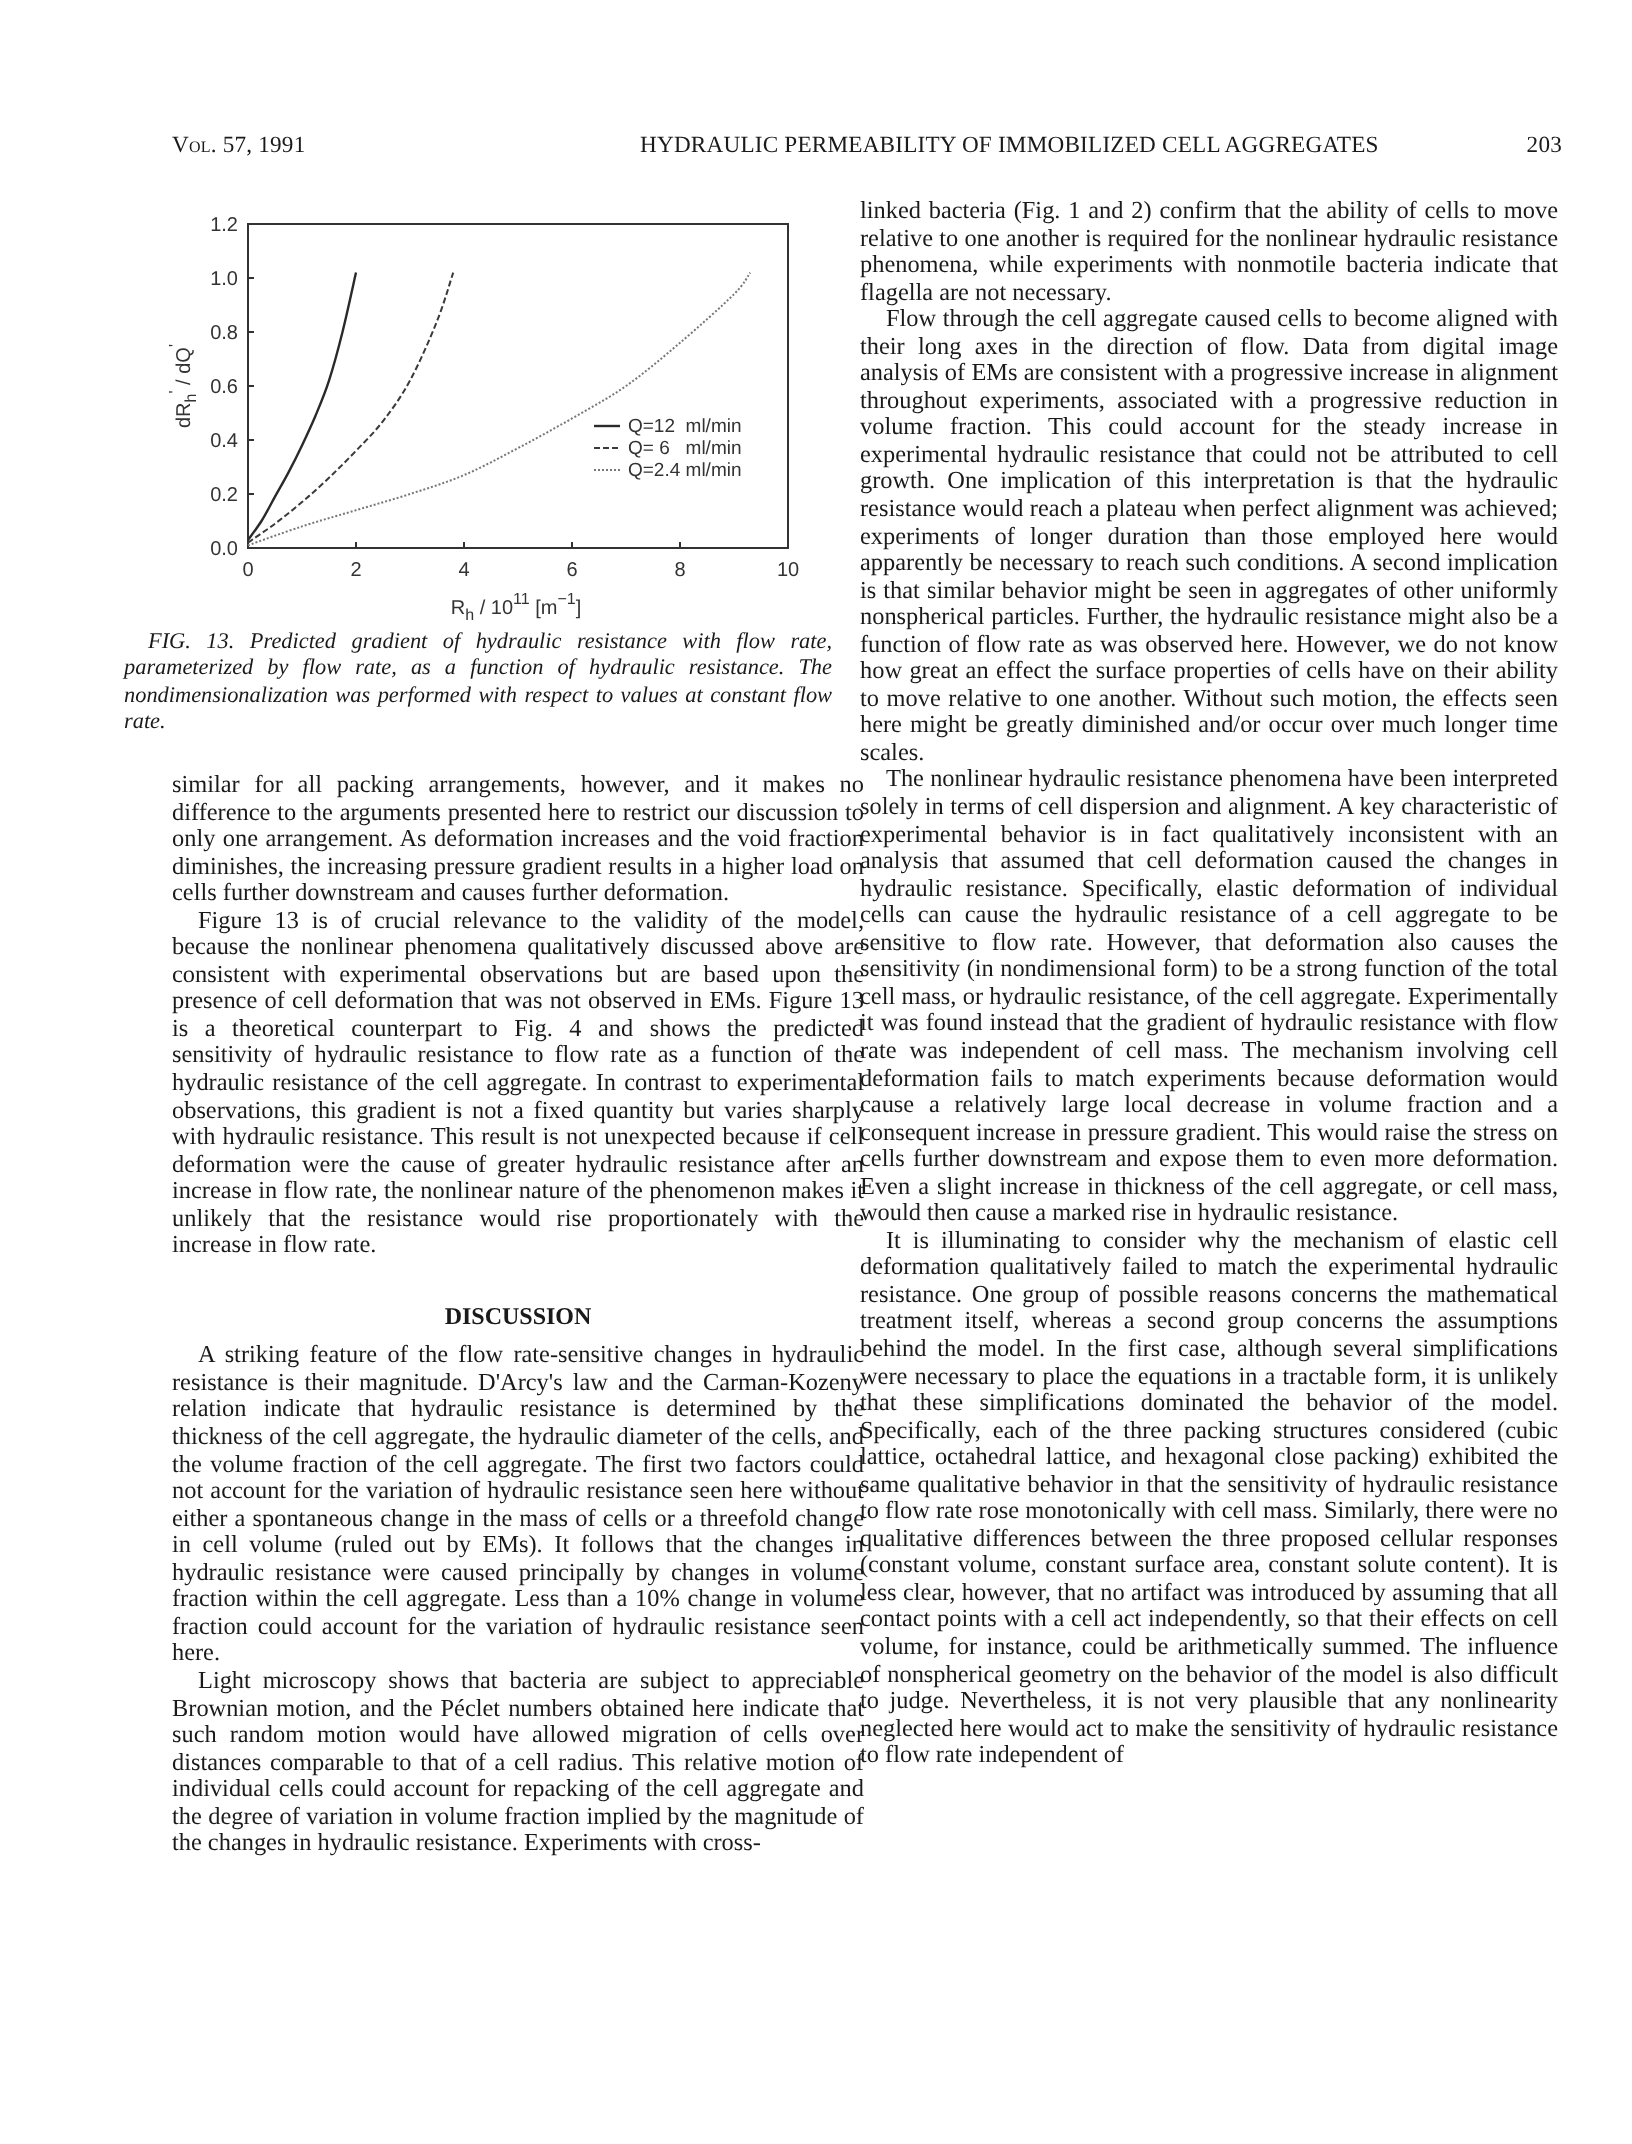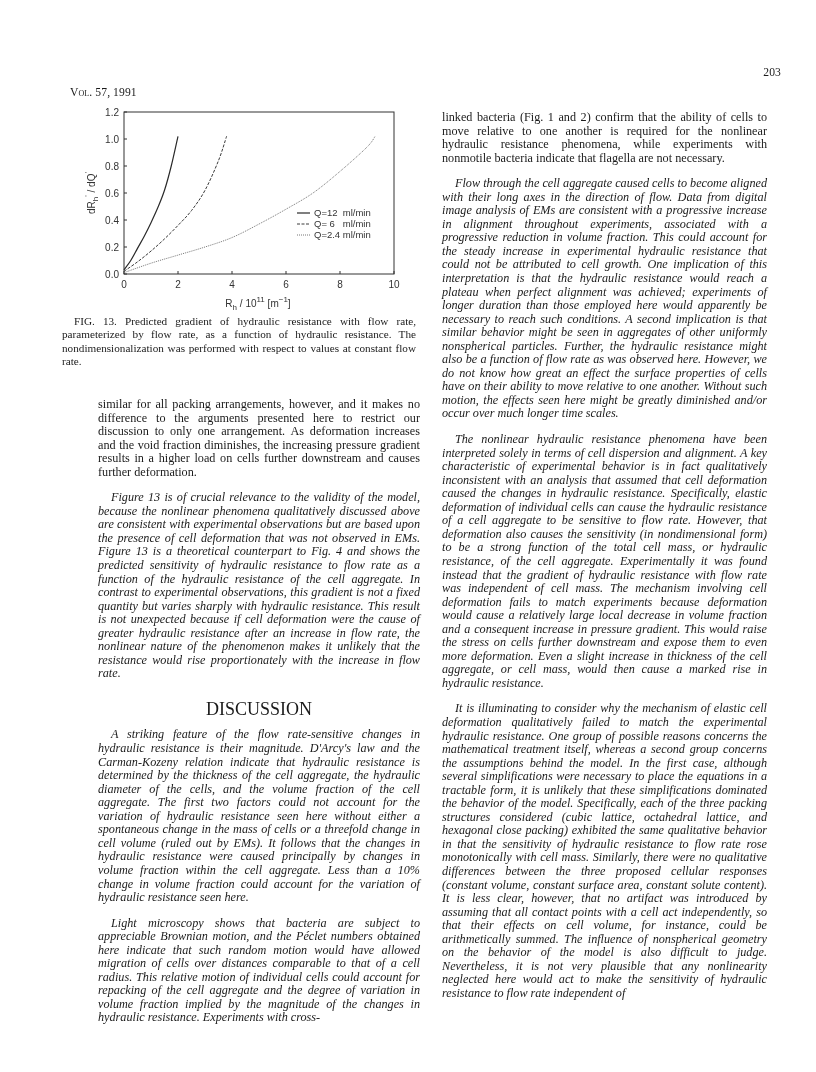--- a/index.html
+++ b/index.html
@@ -1,41 +1,42 @@
 <!DOCTYPE html>
 <html><head>
 <meta charset="utf-8">
 <style>
   html, body { margin: 0; padding: 0; background: #ffffff; }
   body { width: 816px; height: 1072px; position: relative; overflow: hidden; color: #1a1a1a; font-family: "Liberation Serif", serif; }
   .running-head { position: absolute; top: 66px; left: 70px; width: 711px; height: 16px; font-size: 11.6px; letter-spacing: 0.1px; }
-  .rh-left { position: absolute; left: 0; top: 0; font-variant: small-caps; margin-top: 20px; }
+  .rh-left { position: absolute; left: 16px; top: 0; font-variant: small-caps; }
   .rh-center { position: absolute; left: 250px; top: 0; }
   .rh-page { position: absolute; right: 0; top: 0; }
 
   .figure { position: absolute; left: 60px; top: 100px; width: 360px; height: 215px; }
   .figure svg { position: absolute; left: 0; top: 0; }
   .ax-text { font-family: "Liberation Sans", sans-serif; font-size: 10px; fill: #333; }
   .leg-text { font-family: "Liberation Sans", sans-serif; font-size: 9.5px; fill: #333; }
 
   .caption { position: absolute; left: 62px; top: 315px; width: 354px; font-size: 11.2px; line-height: 13.3px; text-align: justify; }
-  .caption .lead { text-indent: 12px; }
+  .caption .lead { text-indent: 12px; font-style: italic; }
 
   .col { position: absolute; width: 346px; font-size: 12.2px; line-height: 13.55px; text-align: justify; hyphens: manual; }
   .col-left { left: 86px; top: 386px; }
   .col-right { left: 430px; top: 99px; width: 349px; }
-  .col p { margin: 12px; text-indent: 0; }
-  .col p.indent { text-indent: 13px; font-style: italic; }
-  .heading { text-align: center !important; font-weight: normal; margin: 22px 0 6px 0 !important; font-size: 18px; text-indent: 0 !important; }
+  .col p { margin: 0; text-indent: 0; }
+  .col p.indent { text-indent: 13px; }
+  .heading { text-align: center !important; font-weight: bold; margin: 22px 0 6px 0 !important; font-size: 12px; text-indent: 0 !important; }
 </style>
 </head>
 <body>
 
 <div class="running-head">
   <span class="rh-left">Vol. 57, 1991</span>
+  <span class="rh-center">HYDRAULIC PERMEABILITY OF IMMOBILIZED CELL AGGREGATES</span>
   <span class="rh-page">203</span>
 </div>
 
 <div class="figure">
   <svg id="chart" width="360" height="215">
     <g id="axes">
         <rect x="64" y="12" width="270" height="162" fill="none" stroke="#333" stroke-width="1"></rect>
         <line x1="64" y1="174" x2="64" y2="171" stroke="#333" stroke-width="1"></line>
         <text x="64" y="188" text-anchor="middle" class="ax-text">0</text>
         <line x1="118" y1="174" x2="118" y2="171" stroke="#333" stroke-width="1"></line>

